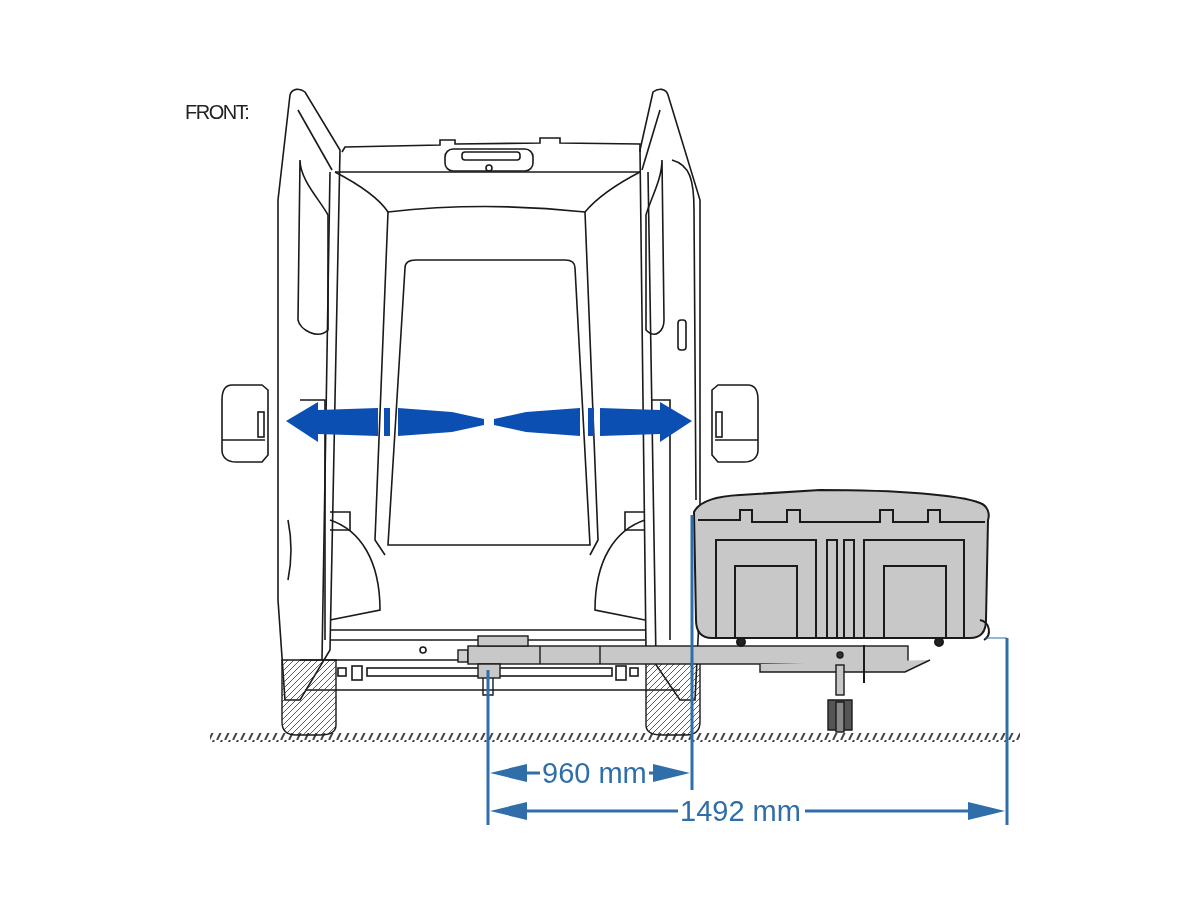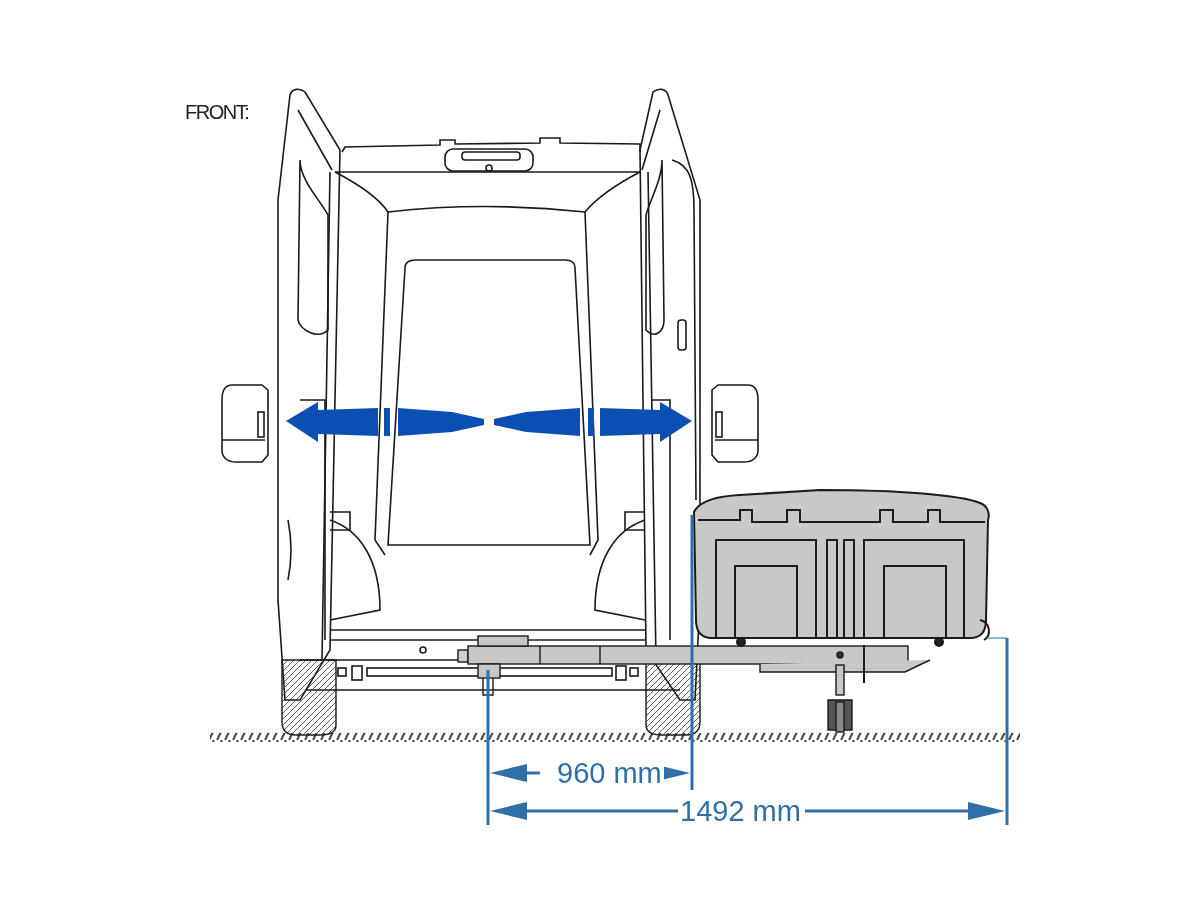--- a/index.html
+++ b/index.html
@@ -145,15 +145,15 @@
       <path d="M690,773 L653,764 L653,782 Z" stroke="none"></path>
 
       <line x1="525" y1="811" x2="678" y2="811"></line>
       <path d="M490,811 L527,802 L527,820 Z" stroke="none"></path>
       <line x1="805" y1="811" x2="970" y2="811"></line>
       <path d="M1005,811 L968,802 L968,820 Z" stroke="none"></path>
     </g>
   </svg>
 
   <div class="label-front">FRONT:</div>
-  <div class="dim-text" style="left:540px;top:758px;margin-left:15px;">960 mm</div>
+  <div class="dim-text" style="left:540px;top:758px;">960 mm</div>
   <div class="dim-text" style="left:678px;top:796px;">1492 mm</div>
 </div>
 
 </body></html>

